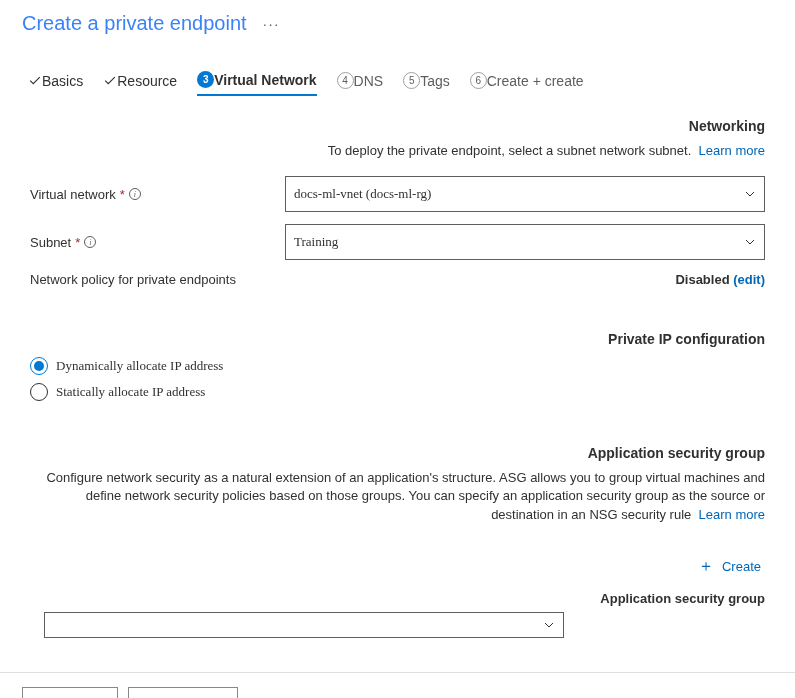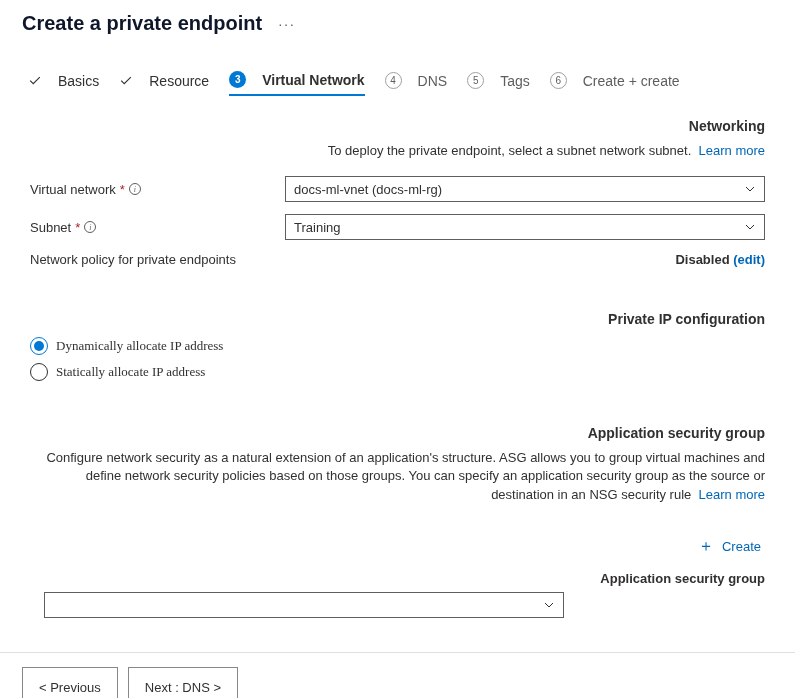--- a/index.html
+++ b/index.html
@@ -10,40 +10,40 @@
       background: #fff;
       width: 795px;
     }
     .page-header {
       display: flex;
       align-items: center;
       padding: 12px 22px 8px 22px;
     }
     .page-title {
       font-size: 20px;
-      font-weight: 700;
-      color: #0f172a;
+      font-weight: 400;
+      color: #3b82f6;
     }
     .more-icon {
       margin-left: 16px;
       color: #605e5c;
       font-size: 14px;
       letter-spacing: 1px;
     }
     .tabs {
       display: flex;
       align-items: center;
       gap: 20px;
       padding: 28px 28px 0 28px;
       font-size: 14px;
     }
     .tab {
       display: flex;
       align-items: center;
-      gap: 16px;
+      gap: 0;
       padding-bottom: 6px;
       color: #605e5c;
       cursor: pointer;
     }
     .tab.done { color: #323130; }
     .tab.active {
       color: #323130;
       font-weight: 600;
       border-bottom: 2px solid #0078d4;
     }
@@ -107,29 +107,30 @@
       align-items: center;
       justify-content: center;
       font-size: 8px;
       color: #605e5c;
       font-style: italic;
       font-family: Georgia, serif;
     }
     .form-field { flex: 1; }
     .select {
       width: 100%;
-      height: 26px;
+      height: 36px;
       border: 1px solid #605e5c;
       padding: 0 26px 0 8px;
       font-size: 13px;
       background: #fff;
       position: relative;
       display: flex;
       align-items: center;
       cursor: pointer;
+      font-family: Liberation Serif, serif;
     }
     .select .chevron {
       position: absolute;
       right: 8px;
       top: 50%;
       transform: translateY(-50%);
       width: 12px; height: 12px;
     }
     .select .chevron svg { width: 12px; height: 12px; }
     .static-value {

